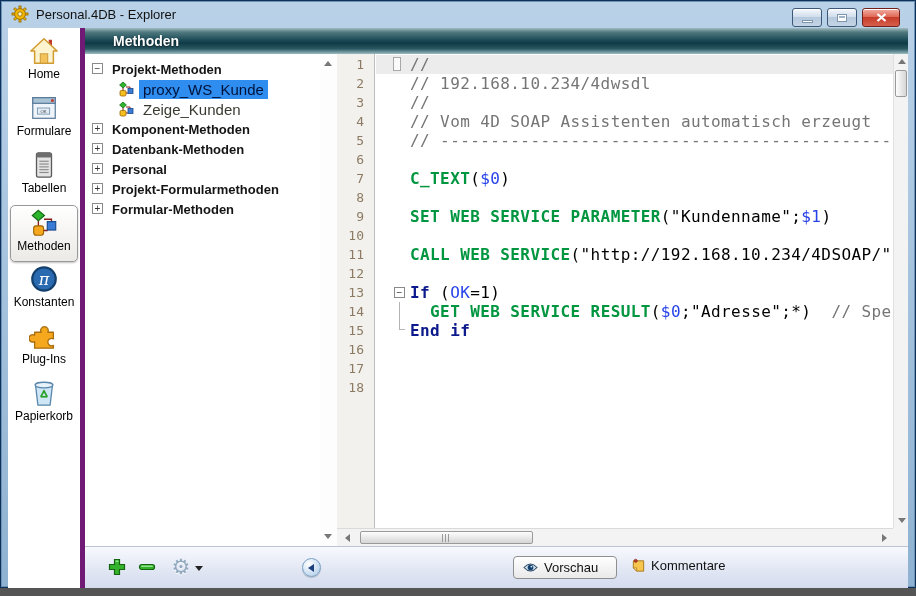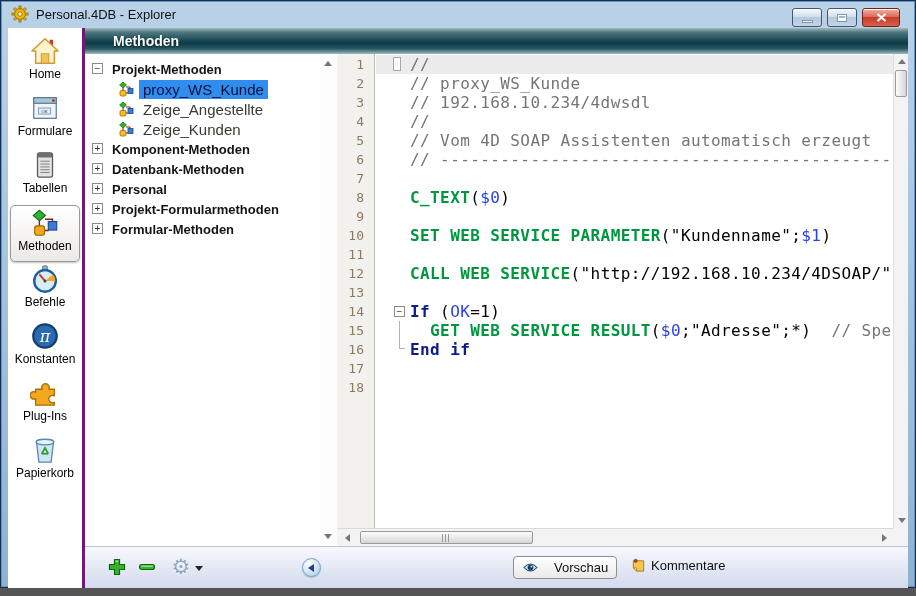--- a/index.html
+++ b/index.html
@@ -23,21 +23,21 @@
     background:linear-gradient(#f5f9fd,#d2deec 45%,#b6c9dd 50%,#c4d5e6);
     display:flex;align-items:center;justify-content:center;box-shadow:inset 0 1px 0 #fff;}
   .wbtn.close{width:38px;border-color:#74201a;
     background:linear-gradient(#f2b0a6,#e06a58 45%,#c73c2a 50%,#d6604c);}
   .wg-min{width:11px;height:3px;background:#fff;border:1px solid #7d95ad;margin-top:7px;}
   .wg-max{width:10px;height:8px;border:1px solid #7d95ad;background:#fff;position:relative;}
   .wg-max::after{content:"";position:absolute;left:1px;right:1px;top:1px;height:2px;background:#9db3c8;}
   
   .wbody{display:flex;height:560px;margin:0 8px;background:#fff;}
   
-  .sidebar{width:77px;background:#fff;border-right:3px solid #701a75;padding-top:6px;}
+  .sidebar{width:77px;background:#fff;border-right:5px solid #701a75;padding-top:6px;}
   .side-item{height:57px;display:flex;flex-direction:column;align-items:center;justify-content:flex-start;
     padding-top:2px;cursor:default;margin:0 2px;}
   .side-item .si-icon{width:30px;height:30px;}
   .side-item .si-icon svg{width:30px;height:30px;display:block;}
   .side-item .si-label{font-size:12px;color:#000;margin-top:1px;}
   .side-item.selected{border:1px solid #9a9a9a;border-radius:5px;
     background:linear-gradient(#ffffff,#eceae6);box-shadow:0 1px 2px rgba(0,0,0,.25);}
   
   .rightcol{flex:1;display:flex;flex-direction:column;}
   .panel-header{height:26px;
@@ -94,21 +94,21 @@
   .tb-minus{position:absolute;left:52px;top:10px;width:20px;height:20px;}
   .tb-gear{position:absolute;left:84px;top:7px;width:24px;height:26px;font-size:21px;color:#92aabf;
     text-shadow:0 1px 1px #fff;line-height:26px;text-align:center;}
   .tb-gear-arrow{position:absolute;left:110px;top:19px;width:0;height:0;
     border-left:4px solid transparent;border-right:4px solid transparent;border-top:5px solid #222;}
   .tb-collapse{position:absolute;left:217px;top:11px;width:19px;height:19px;border-radius:50%;
     border:1px solid #7ba2c6;background:radial-gradient(circle at 35% 30%,#ffffff,#cfe1f2 55%,#a8c6e2);
     display:flex;align-items:center;justify-content:center;box-shadow:0 1px 1px rgba(0,0,0,.2);}
   .tb-collapse .tri{width:0;height:0;border-top:4px solid transparent;border-bottom:4px solid transparent;border-right:6px solid #1c3f7e;margin-right:1px;}
   .tb-preview{position:absolute;left:428px;top:9px;width:104px;height:23px;border:1px solid #8f8f8f;border-radius:4px;
-    background:linear-gradient(#ffffff,#e9e9e9);display:flex;align-items:center;padding-left:9px;gap:16px;
+    background:linear-gradient(#ffffff,#e9e9e9);display:flex;align-items:center;padding-left:9px;gap:6px;
     font-size:13px;color:#111;box-shadow:inset 0 1px 0 #fff;}
   .tb-comments{position:absolute;left:546px;top:11px;display:flex;align-items:center;gap:5px;font-size:13px;color:#111;}
   .icon14 svg{width:15px;height:15px;display:block;}
   
   .bottom-edge{height:8px;margin:0;
     background:linear-gradient(#e6eef8 0 2px,#9fe2ee 2px 4px,#2a5d9e 4px 6px,#081d3a 6px 8px);}
 </style>
 </head>
 <body>
 
@@ -190,32 +190,20 @@
               <path d="M10 2.5 L16.5 8 L10 13.5 L3.5 8 Z" fill="#2db52d" stroke="#156a15" stroke-width="1.2"></path>
               <rect x="5" y="19" width="10.5" height="10" rx="2.5" fill="#f5a81e" stroke="#9a6400" stroke-width="1.2"></rect>
               <rect x="19.5" y="14.5" width="9" height="9" fill="#3a7bd5" stroke="#17498c" stroke-width="1.2"></rect>
             </svg>
           </span>
           <span class="si-label">Methoden</span>
         </div>
         <div class="side-item">
           <span class="si-icon">
             <svg viewBox="0 0 32 32">
-              <rect x="13.5" y="2" width="5" height="4" rx="1" fill="#9ab0c0" stroke="#5a7080"></rect>
-              <circle cx="16" cy="18" r="11.5" fill="#d8ecf8" stroke="#1e5f9e" stroke-width="2.6"></circle>
-              <path d="M16 18 L24.5 11 A11 11 0 0 1 27 18 Z" fill="#f5a623"></path>
-              <line x1="16" y1="18" x2="10" y2="11" stroke="#c0392b" stroke-width="2"></line>
-              <circle cx="16" cy="18" r="1.6" fill="#444"></circle>
-            </svg>
-          </span>
-          <span class="si-label">Befehle</span>
-        </div>
-        <div class="side-item">
-          <span class="si-icon">
-            <svg viewBox="0 0 32 32">
               <circle cx="16" cy="16" r="12.5" fill="#2a6ab0" stroke="#14406e" stroke-width="2.4"></circle>
               <text x="16" y="22.5" font-size="17" fill="#fff" text-anchor="middle" font-family="'DejaVu Serif',serif" font-style="italic">π</text>
             </svg>
           </span>
           <span class="si-label">Konstanten</span>
         </div>
         <div class="side-item">
           <span class="si-icon">
             <svg viewBox="0 0 32 32">
               <path d="M6 12 h7 a4 4 0 1 1 7 0 h6 v7 a4 4 0 1 0 0 7 v3 H6 v-7 a4 4 0 1 1 0 -7 z" fill="#f5a81e" stroke="#a86e10" stroke-width="1.4" stroke-linejoin="round"></path>
@@ -255,31 +243,20 @@
               <div class="trow">
                 <span class="m-ico">
                   <svg viewBox="0 0 16 16">
                     <path d="M5 7 V12 H10 M12 10 V6 H8" stroke="#8b1a1a" stroke-width="1" fill="none"></path>
                     <path d="M5 1 L8.4 4 L5 7 L1.6 4 Z" fill="#2db52d" stroke="#156a15" stroke-width="0.8"></path>
                     <rect x="2" y="9.5" width="6" height="5.5" rx="1.4" fill="#f5c01e" stroke="#9a6400" stroke-width="0.8"></rect>
                     <rect x="10" y="7.5" width="5" height="5" fill="#3a7bd5" stroke="#17498c" stroke-width="0.8"></rect>
                   </svg>
                 </span>
                 <span class="m-label sel">proxy_WS_Kunde</span>
-              </div>
-              <div class="trow">
-                <span class="m-ico">
-                  <svg viewBox="0 0 16 16">
-                    <path d="M5 7 V12 H10 M12 10 V6 H8" stroke="#8b1a1a" stroke-width="1" fill="none"></path>
-                    <path d="M5 1 L8.4 4 L5 7 L1.6 4 Z" fill="#2db52d" stroke="#156a15" stroke-width="0.8"></path>
-                    <rect x="2" y="9.5" width="6" height="5.5" rx="1.4" fill="#f5c01e" stroke="#9a6400" stroke-width="0.8"></rect>
-                    <rect x="10" y="7.5" width="5" height="5" fill="#3a7bd5" stroke="#17498c" stroke-width="0.8"></rect>
-                  </svg>
-                </span>
-                <span class="m-label">Zeige_Angestellte</span>
               </div>
               <div class="trow">
                 <span class="m-ico">
                   <svg viewBox="0 0 16 16">
                     <path d="M5 7 V12 H10 M12 10 V6 H8" stroke="#8b1a1a" stroke-width="1" fill="none"></path>
                     <path d="M5 1 L8.4 4 L5 7 L1.6 4 Z" fill="#2db52d" stroke="#156a15" stroke-width="0.8"></path>
                     <rect x="2" y="9.5" width="6" height="5.5" rx="1.4" fill="#f5c01e" stroke="#9a6400" stroke-width="0.8"></rect>
                     <rect x="10" y="7.5" width="5" height="5" fill="#3a7bd5" stroke="#17498c" stroke-width="0.8"></rect>
                   </svg>
                 </span>
@@ -332,21 +309,20 @@
               <div class="gnum">12</div>
               <div class="gnum">13</div>
               <div class="gnum">14</div>
               <div class="gnum">15</div>
               <div class="gnum">16</div>
               <div class="gnum">17</div>
               <div class="gnum">18</div>
             </div>
           <div class="code" id="code">
               <div class="crow cur"><span class="caret-box"></span><span class="sc">//</span></div>
-              <div class="crow"><span class="sc">// proxy_WS_Kunde</span></div>
               <div class="crow"><span class="sc">// 192.168.10.234/4dwsdl</span></div>
               <div class="crow"><span class="sc">//</span></div>
               <div class="crow"><span class="sc">// Vom 4D SOAP Assistenten automatisch erzeugt</span></div>
               <div class="crow"><span class="sc">// --------------------------------------------------</span></div>
               <div class="crow"></div>
               <div class="crow"><span class="sk">C_TEXT</span><span class="sp">(</span><span class="sv">$0</span><span class="sp">)</span></div>
               <div class="crow"></div>
               <div class="crow"><span class="sk">SET WEB SERVICE PARAMETER</span><span class="sp">("Kundenname";</span><span class="sv">$1</span><span class="sp">)</span></div>
               <div class="crow"></div>
               <div class="crow"><span class="sk">CALL WEB SERVICE</span><span class="sp">("http://192.168.10.234/4DSOAP/"</span></div>

